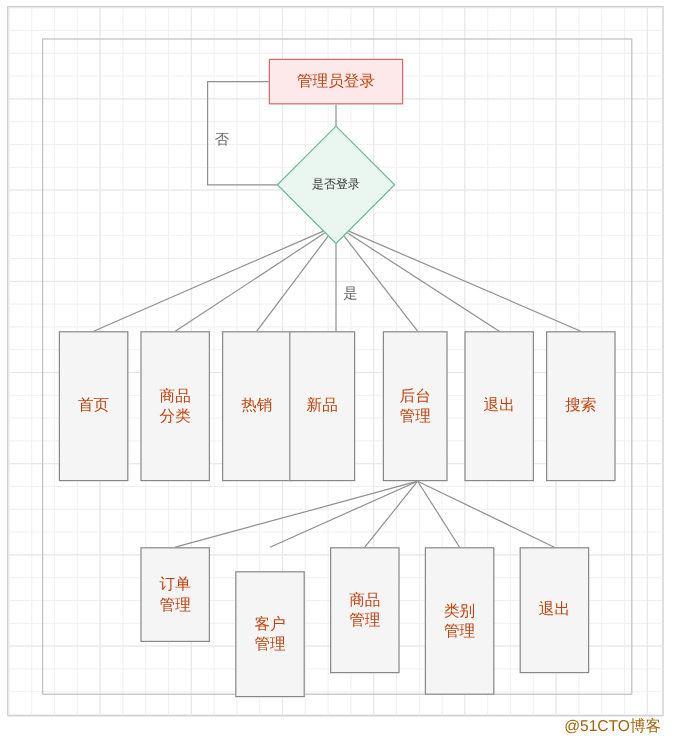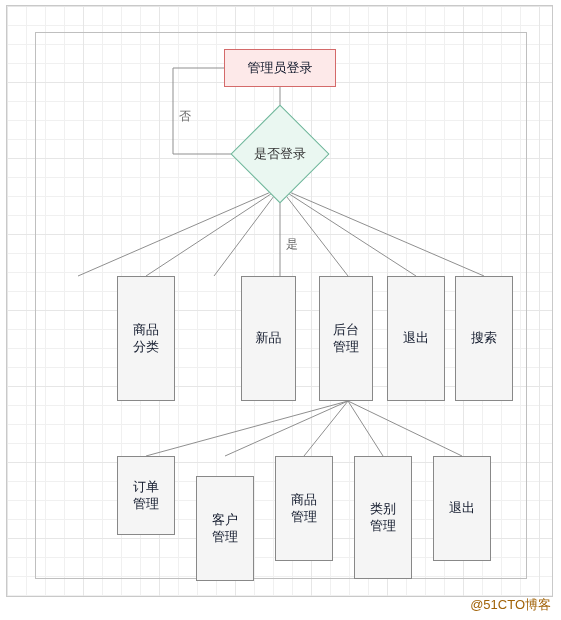--- a/index.html
+++ b/index.html
@@ -5,25 +5,25 @@
   html,body{margin:0;padding:0;width:561px;height:620px;background:#fff;font-family:"Microsoft YaHei","PingFang SC",Arial,sans-serif;overflow:hidden}
   .canvas{position:absolute;left:6px;top:5px;width:545px;height:590px;border:1px solid #c9c9c9;background:#fff}
   .grid-small{position:absolute;inset:0;
     background-image:linear-gradient(#f0f0f0 1px,transparent 1px),linear-gradient(90deg,#f0f0f0 1px,transparent 1px);
     background-size:19px 19px}
   .grid-big{position:absolute;inset:0;
     background-image:linear-gradient(#e6e6e6 1px,transparent 1px),linear-gradient(90deg,#e6e6e6 1px,transparent 1px);
     background-size:76px 76px}
   .boundary{position:absolute;left:28px;top:26px;width:490px;height:545px;border:1px solid #bfbfbf;background:transparent}
   svg.lines{position:absolute;inset:0;pointer-events:none}
-  .node{position:absolute;box-sizing:border-box;border:1px solid #888;background:#f5f5f5;display:flex;align-items:center;justify-content:center;text-align:left;font-size:13px;color:#0f172a;line-height:1.25}
+  .node{position:absolute;box-sizing:border-box;border:1px solid #888;background:#f5f5f5;display:flex;align-items:center;justify-content:center;text-align:left;font-size:13px;color:#c2410c;line-height:1.25}
   .start{background:#fde9e9;border:1px solid #d46a6a}
   .diamond{position:absolute;display:flex;align-items:center;justify-content:center}
   .diamond .shape{position:absolute;width:68px;height:68px;transform:rotate(45deg);background:#eaf7f1;border:1px solid #6cb598}
-  .diamond .dlabel{position:relative;font-size:13px;color:#333}
+  .diamond .dlabel{position:relative;font-size:10px;color:#333}
   .lbl{position:absolute;font-size:12px;color:#666}
   .watermark{position:absolute;right:10px;bottom:6px;font-size:13px;color:#a16207}
 </style>
 </head>
 <body>
 
 <div class="canvas">
   <div class="grid-small"></div>
   <div class="grid-big"></div>
   <div class="boundary"></div>
@@ -54,22 +54,24 @@
   <div class="node start" style="left:217px;top:43px;width:112px;height:38px">管理员登录</div>
 
   <div class="diamond" style="left:225px;top:114px;width:96px;height:68px">
     <div class="shape"></div>
     <div class="dlabel">是否登录</div>
   </div>
 
   <div class="lbl" style="left:172px;top:102px">否</div>
   <div class="lbl" style="left:279px;top:230px">是</div>
 
+  <div class="node" style="left:42px;top:270px;width:58px;height:125px">首页</div>
   <div class="node" style="left:110px;top:270px;width:58px;height:125px;white-space:pre-line">商品
 分类</div>
+  <div class="node" style="left:178px;top:270px;width:58px;height:125px">热销</div>
   <div class="node" style="left:234px;top:270px;width:55px;height:125px">新品</div>
   <div class="node" style="left:312px;top:270px;width:54px;height:125px;white-space:pre-line">后台
 管理</div>
   <div class="node" style="left:380px;top:270px;width:58px;height:125px">退出</div>
   <div class="node" style="left:448px;top:270px;width:58px;height:125px">搜索</div>
 
   <div class="node" style="left:110px;top:450px;width:58px;height:79px;white-space:pre-line">订单
 管理</div>
   <div class="node" style="left:189px;top:470px;width:58px;height:105px;white-space:pre-line">客户
 管理</div>

